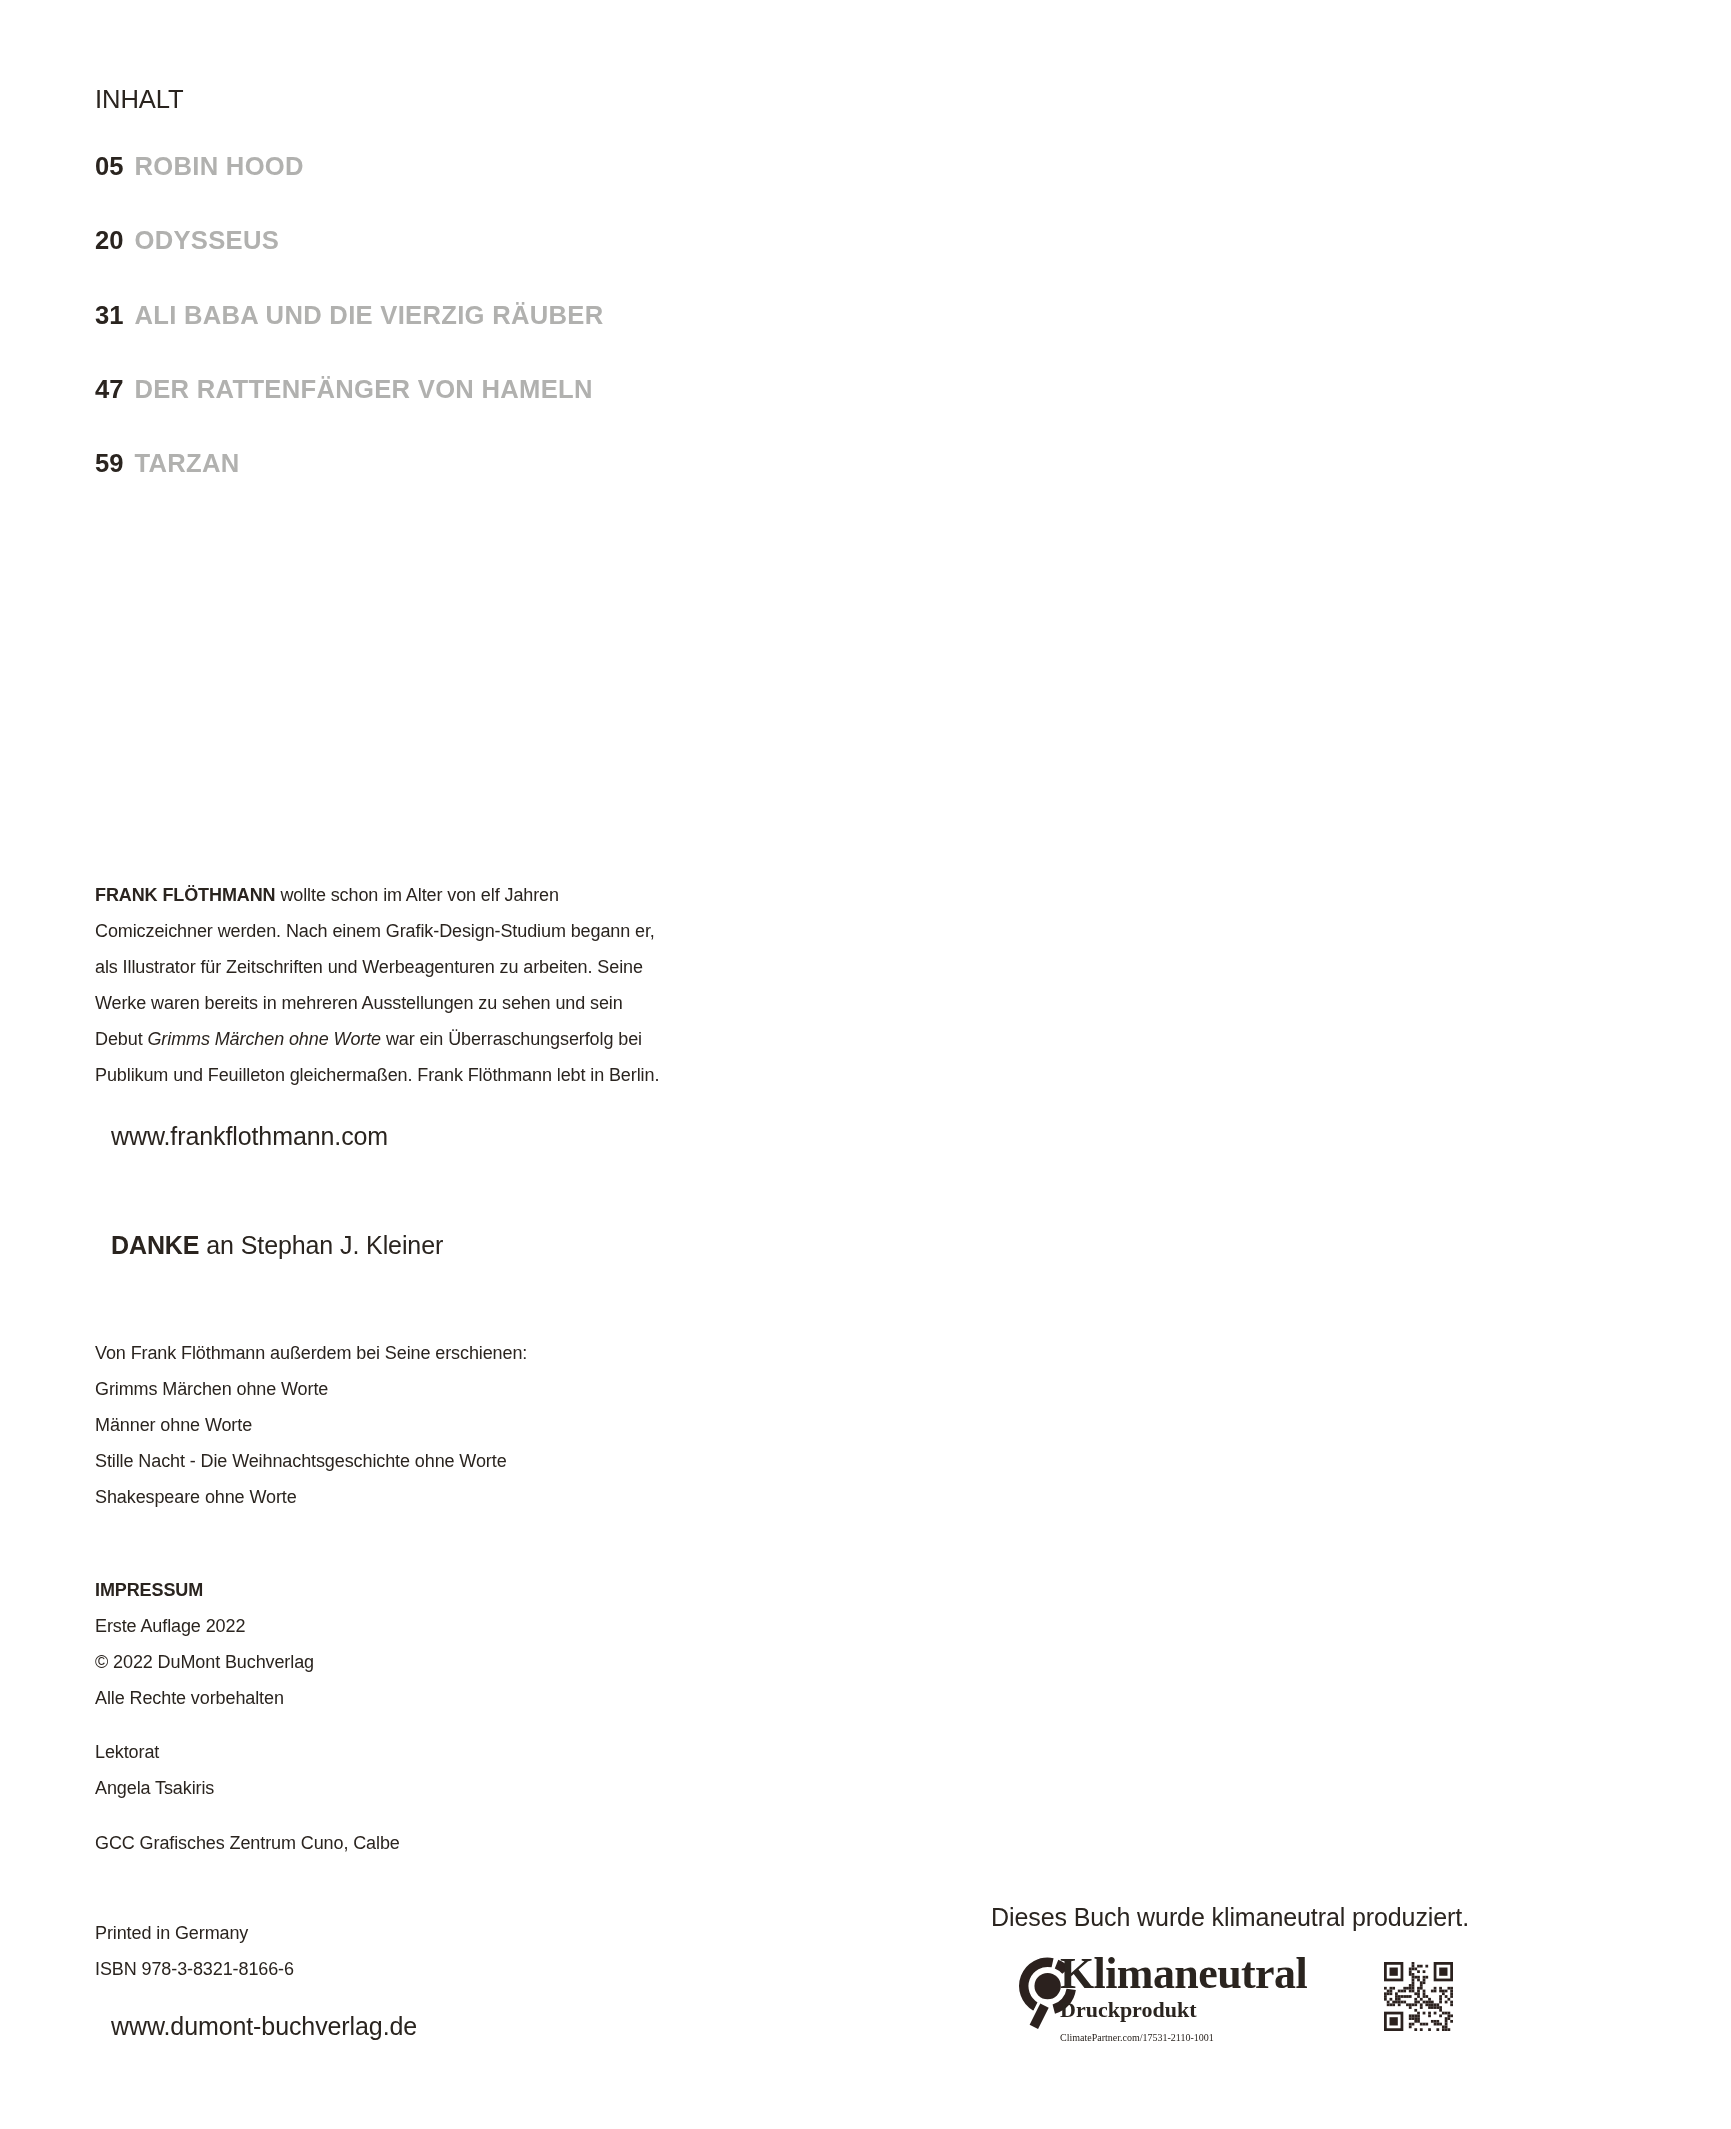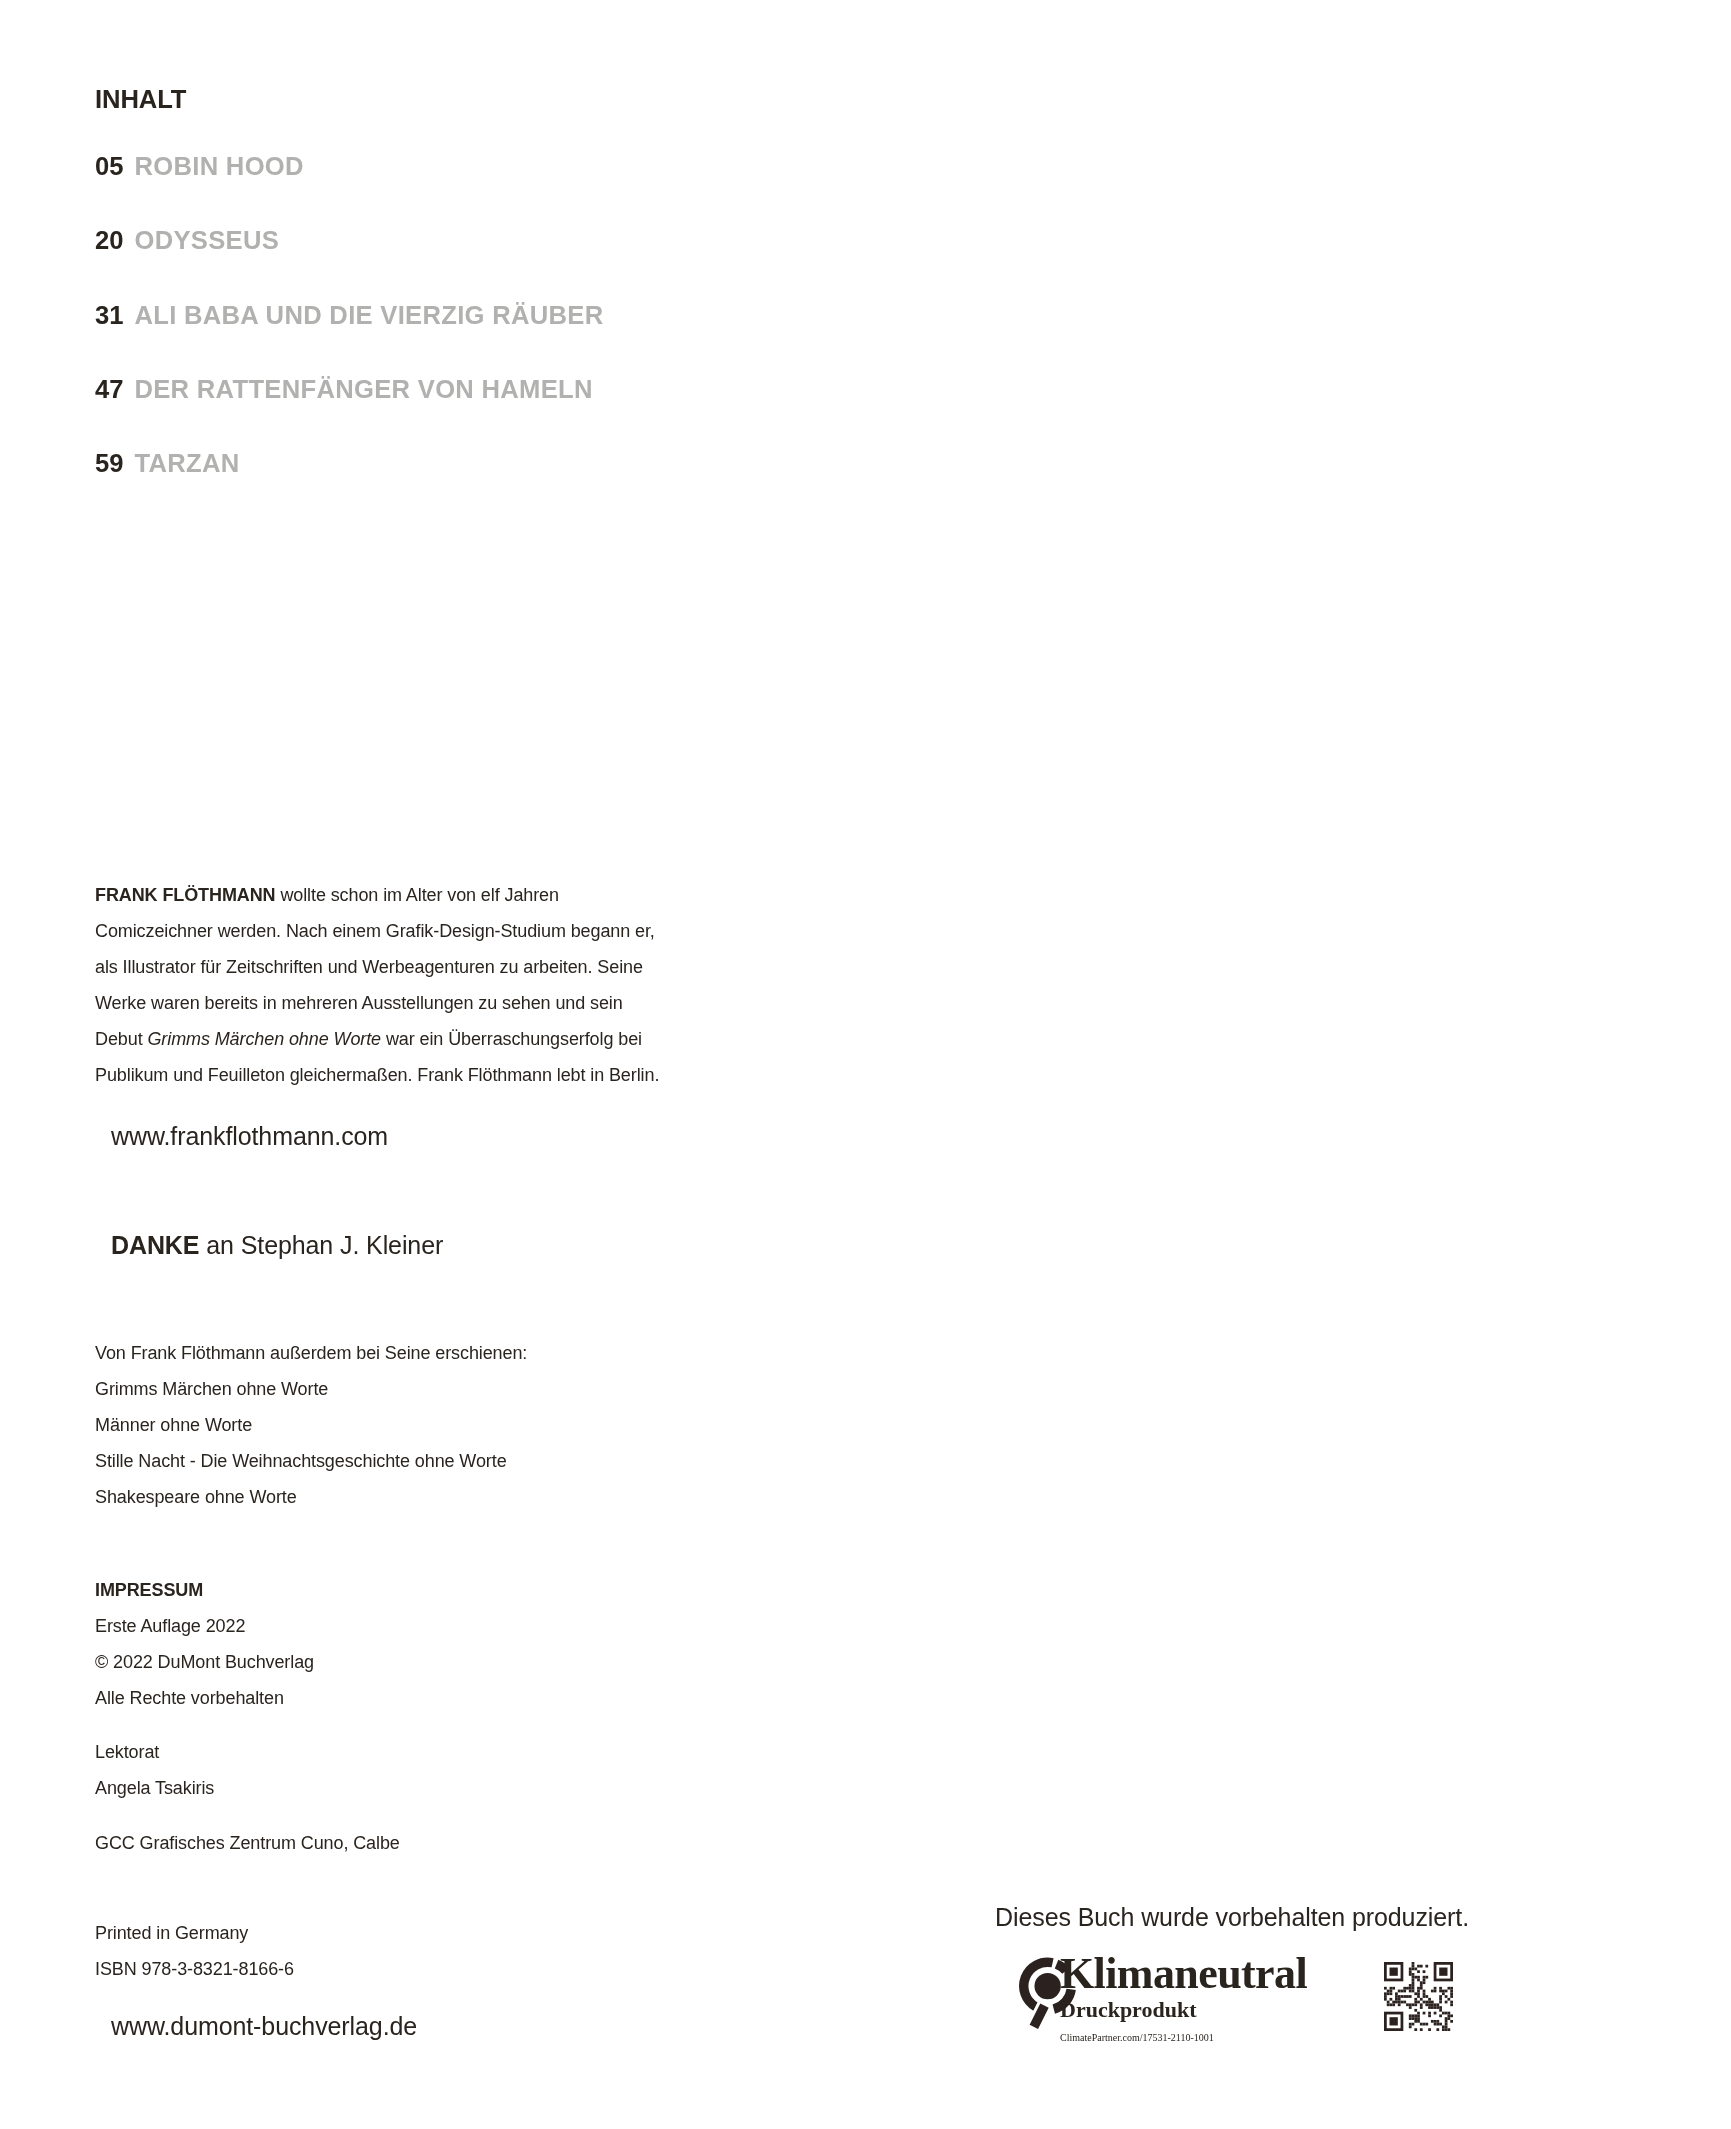--- a/index.html
+++ b/index.html
@@ -7,21 +7,21 @@
     position:relative;
     width:1731px;height:2129px;
     background:#ffffff;
     overflow:hidden;
     font-family:"Liberation Sans", sans-serif;
     color:#2a241f;
     letter-spacing:-0.1px;
   }
   .abs{position:absolute;}
   
-  .toc-heading{left:95px;font-size:25.6px;font-weight:bold;line-height:1;}
+  .toc-heading{left:95px;font-size:25.6px;font-weight:normal;line-height:1;}
   .toc-entry{left:95px;font-size:25.6px;font-weight:bold;line-height:1;white-space:nowrap;text-align:right;}
   .toc-entry .pg{color:#2a241f;margin-right:11.2px;}
   .toc-entry .ttl{color:#b1b1af;letter-spacing:0.3px;}
   
   .body-block{left:95px;font-size:18px;line-height:36px;white-space:nowrap;}
   .line1{left:95px;font-size:25px;line-height:1;white-space:nowrap;margin-left:16px;}
   .b{font-weight:bold;}
   .i{font-style:italic;}
   
   .climate-note{font-size:25px;line-height:1;white-space:nowrap;text-align:right;}
@@ -87,21 +87,21 @@
   </div>
   <div class="abs body-block" style="top:1825px">
     <div>GCC Grafisches Zentrum Cuno, Calbe</div>
   </div>
   <div class="abs body-block" style="top:1915px">
     <div>Printed in Germany</div>
     <div>ISBN 978-3-8321-8166-6</div>
   </div>
   <div class="abs line1" style="top:2014px">www.dumont-buchverlag.de</div>
 
-  <div class="abs climate-note" style="top:1905px;right:262px">Dieses Buch wurde vorbehalten produziert.</div>
+  <div class="abs climate-note" style="top:1905px;right:262px">Dieses Buch wurde klimaneutral produziert.</div>
 
   <svg class="abs" style="left:1015px;top:1956px" width="64" height="79" viewBox="0 0 102 126" aria-hidden="true">
     <g fill="none" stroke="#2b211e" stroke-width="15">
       <path d="M59.9 10.8 A38 38 0 0 0 33 80.9"></path>
       <path d="M61.8 84.7 A38 38 0 0 0 89.6 53.3"></path>
       <path d="M81.1 23.6 A38 38 0 0 0 66.2 12.8"></path>
     </g>
     <path d="M49 74 L29 116" stroke="#ffffff" stroke-width="24" fill="none"></path>
     <path d="M47 79 L30 113" stroke="#2b211e" stroke-width="15" fill="none"></path>
     <circle cx="52" cy="48" r="21" fill="#2b211e"></circle>

